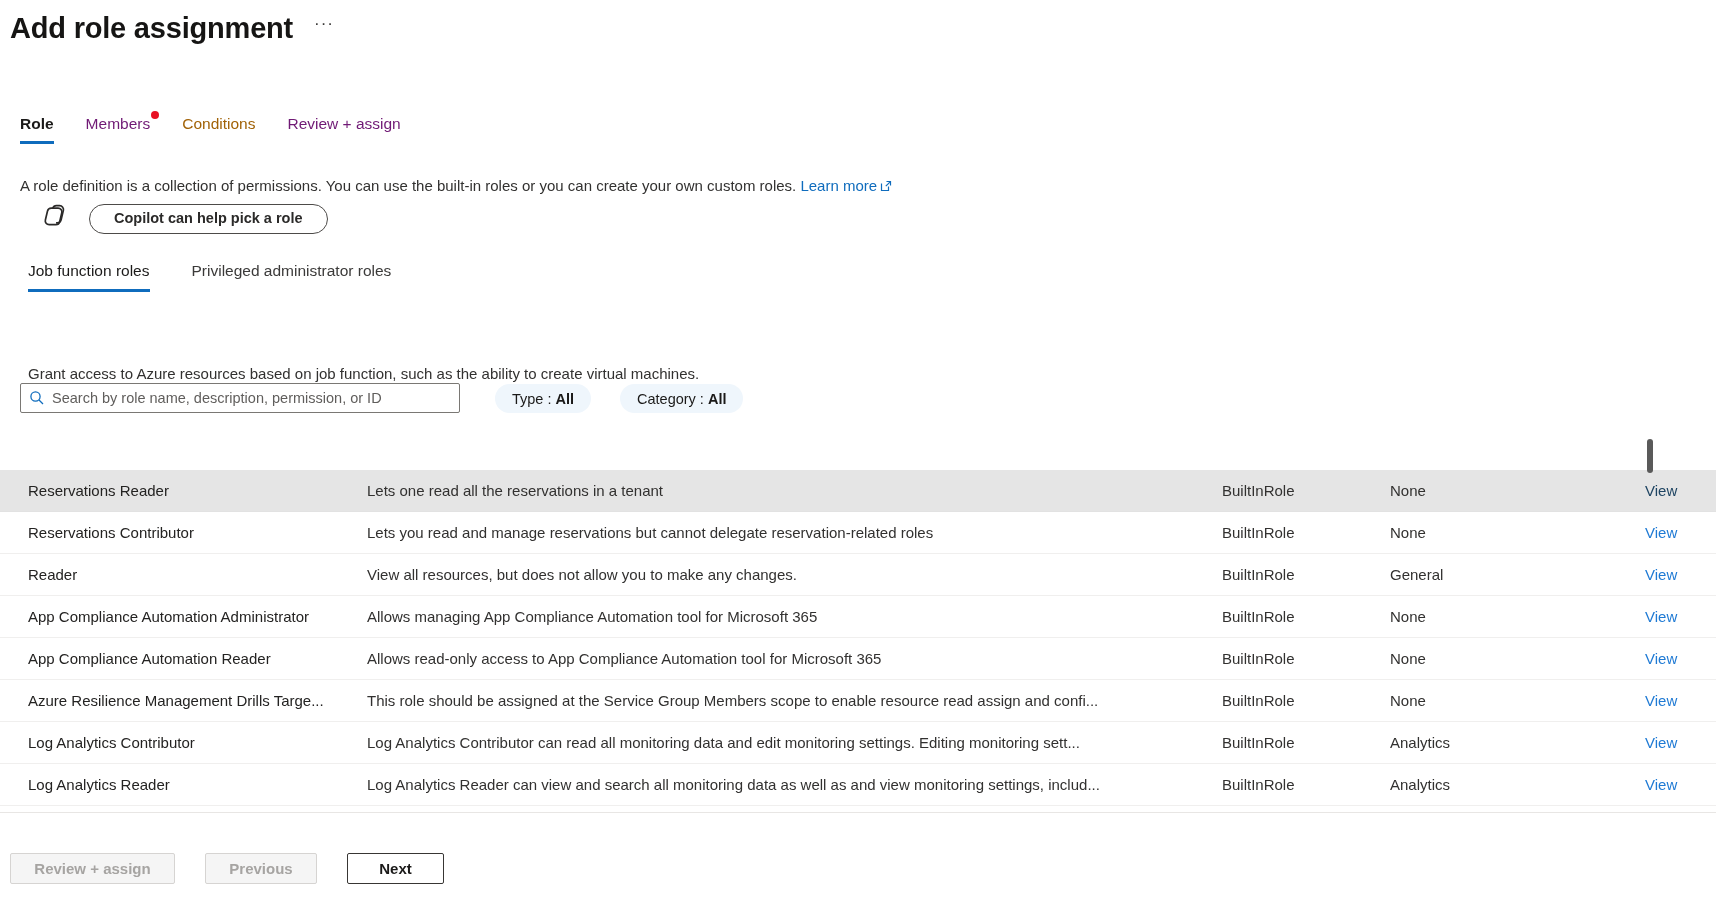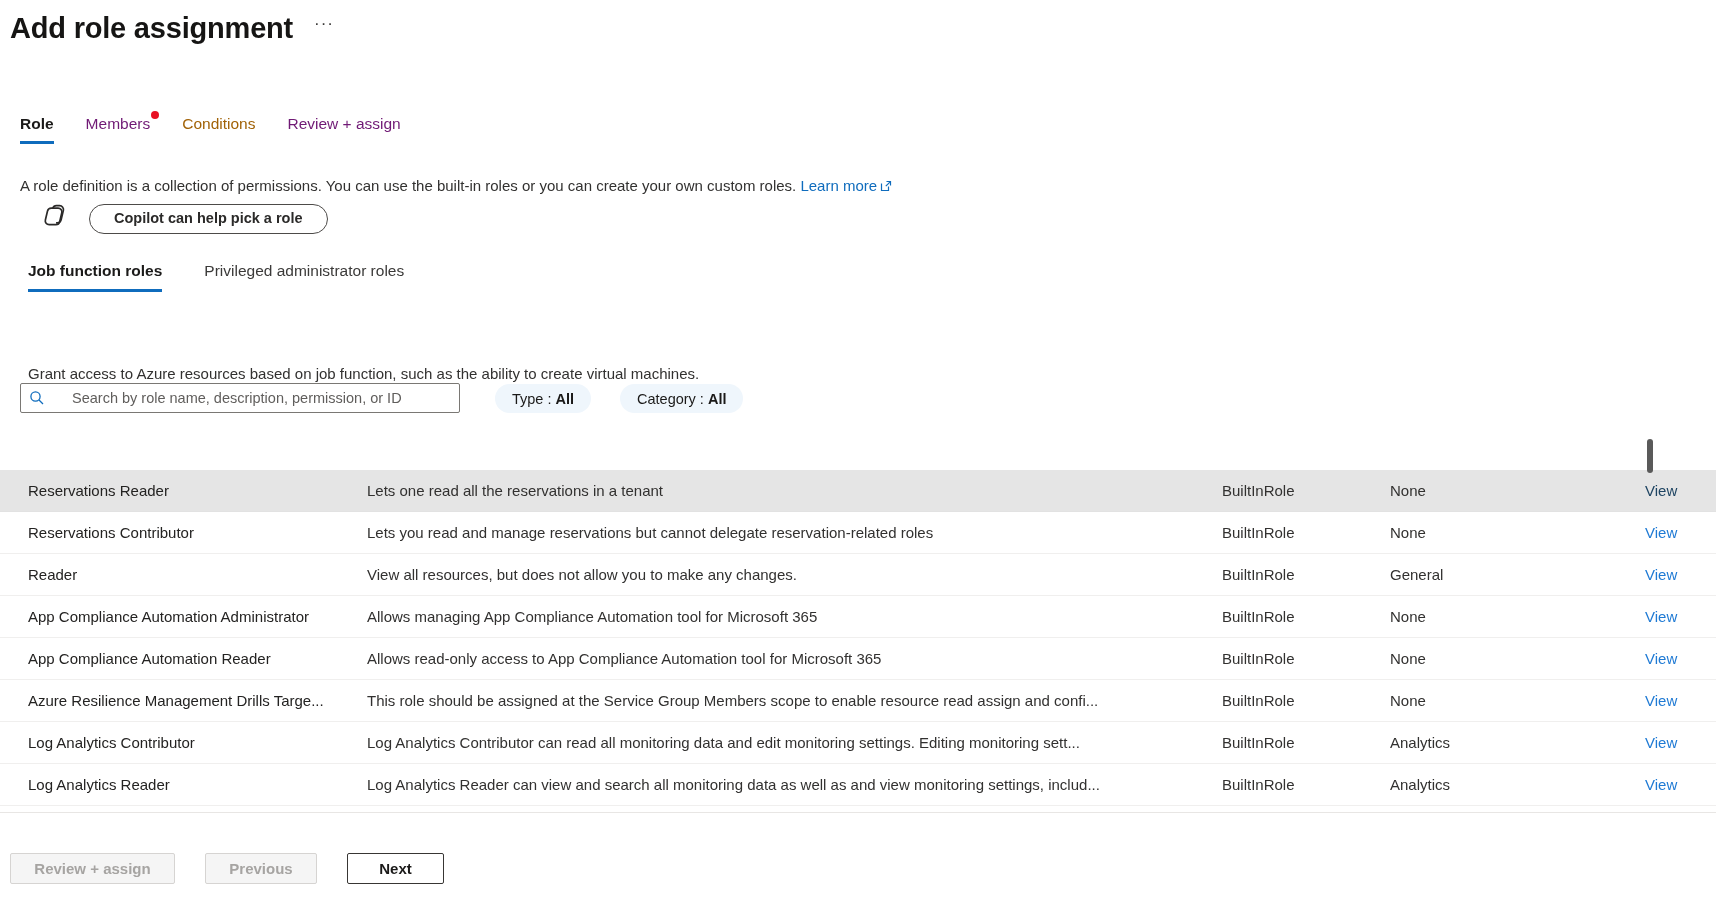--- a/index.html
+++ b/index.html
@@ -25,28 +25,28 @@
   .ext-icon { display: inline-block; vertical-align: -1px; margin-left: 3px; }
 
   
   .copilot-row { position: absolute; left: 42px; top: 203px; display: flex; align-items: center; gap: 20px; }
   .copilot-btn { height: 30px; padding: 0 24px; border: 1.4px solid #4d4b49; border-radius: 15px; background: #fff;
                  font-family: inherit; font-size: 14.5px; font-weight: bold; color: #2b2a29; cursor: pointer; line-height: 27px; }
 
   
   .subtabs { position: absolute; left: 28px; top: 262px; display: flex; gap: 42px; }
   .subtab { position: relative; font-size: 15.5px; color: #3b3a39; padding-bottom: 12px; cursor: pointer; }
-  .subtab.active { font-weight: bold; color: #1b1a19; }
+  .subtab.active { font-weight: normal; color: #1b1a19; }
   .subtab.active::after { content: ""; position: absolute; left: 0; right: 0; bottom: 0; height: 3px; background: #0f6cbd; }
 
   .grant-text { position: absolute; left: 28px; top: 321px; font-size: 15px; color: #323130; margin-top: 44px; }
 
   
   .search-wrap { position: absolute; left: 20px; top: 383px; width: 440px; height: 30px; }
-  .search-wrap input { width: 100%; height: 100%; border: 1px solid #7a7874; border-radius: 2px; padding: 0 8px 0 51px;
+  .search-wrap input { width: 100%; height: 100%; border: 1px solid #7a7874; border-radius: 2px; padding: 0 8px 0 31px;
                        font-family: inherit; font-size: 14.5px; color: #323130; outline: none; }
   .search-wrap input::placeholder { color: #605e5c; }
   .search-icon { position: absolute; left: 9px; top: 7px; }
 
   .pill { position: absolute; top: 384px; height: 29px; border-radius: 15px; background: #eff6fc; color: #1b1a19;
           font-size: 14.5px; display: flex; align-items: center; padding: 0 17px; cursor: pointer; white-space: pre; }
   .pill b { font-weight: bold; }
   .pill-type { left: 495px; }
   .pill-category { left: 620px; }
 

